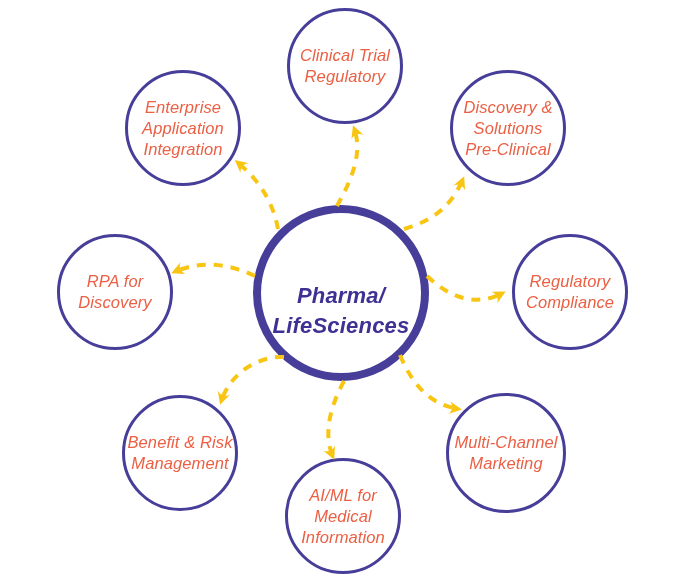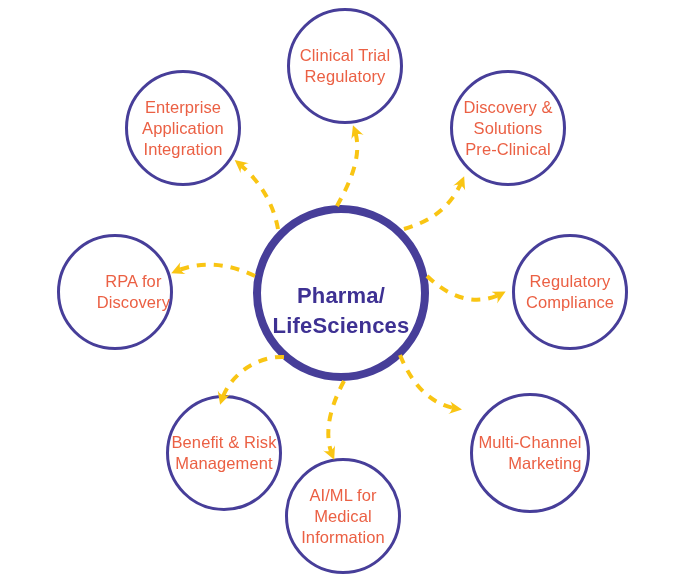--- a/index.html
+++ b/index.html
@@ -39,20 +39,21 @@
     justify-content: center;
     text-align: center;
     z-index: 2;
   }
   .node .label {
     color: var(--node-text, #eb6044);
     font-size: 16.5px;
     line-height: 21px;
     font-weight: 500;
     letter-spacing: 0.1px;
+    font-style: italic;
   }
   .node.center {
     border-width: 8px;
     z-index: 1;
   }
   .node.center .label {
     color: var(--center-text, #3e3193);
     font-size: 22px;
     line-height: 30px;
     font-weight: bold;
@@ -100,40 +101,40 @@
           <div>Solutions</div>
           <div>Pre-Clinical</div>
         </div>
       </div>
       <div class="node" style="left: 512px; top: 234px; width: 116px; height: 116px;">
         <div class="label">
           <div>Regulatory</div>
           <div>Compliance</div>
         </div>
       </div>
-      <div class="node" style="left: 470px; top: 393px; width: 120px; height: 120px; text-align: right;">
+      <div class="node" style="left: 446px; top: 393px; width: 120px; height: 120px;">
         <div class="label">
           <div>Multi-Channel</div>
           <div>Marketing</div>
         </div>
       </div>
       <div class="node" style="left: 285px; top: 458px; width: 116px; height: 116px;">
         <div class="label">
           <div>AI/ML for</div>
           <div>Medical</div>
           <div>Information</div>
         </div>
       </div>
-      <div class="node" style="left: 122px; top: 395px; width: 116px; height: 116px; margin-left: 44px;">
+      <div class="node" style="left: 122px; top: 395px; width: 116px; height: 116px;">
         <div class="label">
           <div>Benefit &amp; Risk</div>
           <div>Management</div>
         </div>
       </div>
-      <div class="node" style="left: 57px; top: 234px; width: 116px; height: 116px; justify-content: flex-end;">
+      <div class="node" style="left: 57px; top: 234px; width: 116px; height: 116px;">
         <div class="label">
           <div>RPA for</div>
           <div>Discovery</div>
         </div>
       </div>
       <div class="node" style="left: 125px; top: 70px; width: 116px; height: 116px;">
         <div class="label">
           <div>Enterprise</div>
           <div>Application</div>
           <div>Integration</div>

